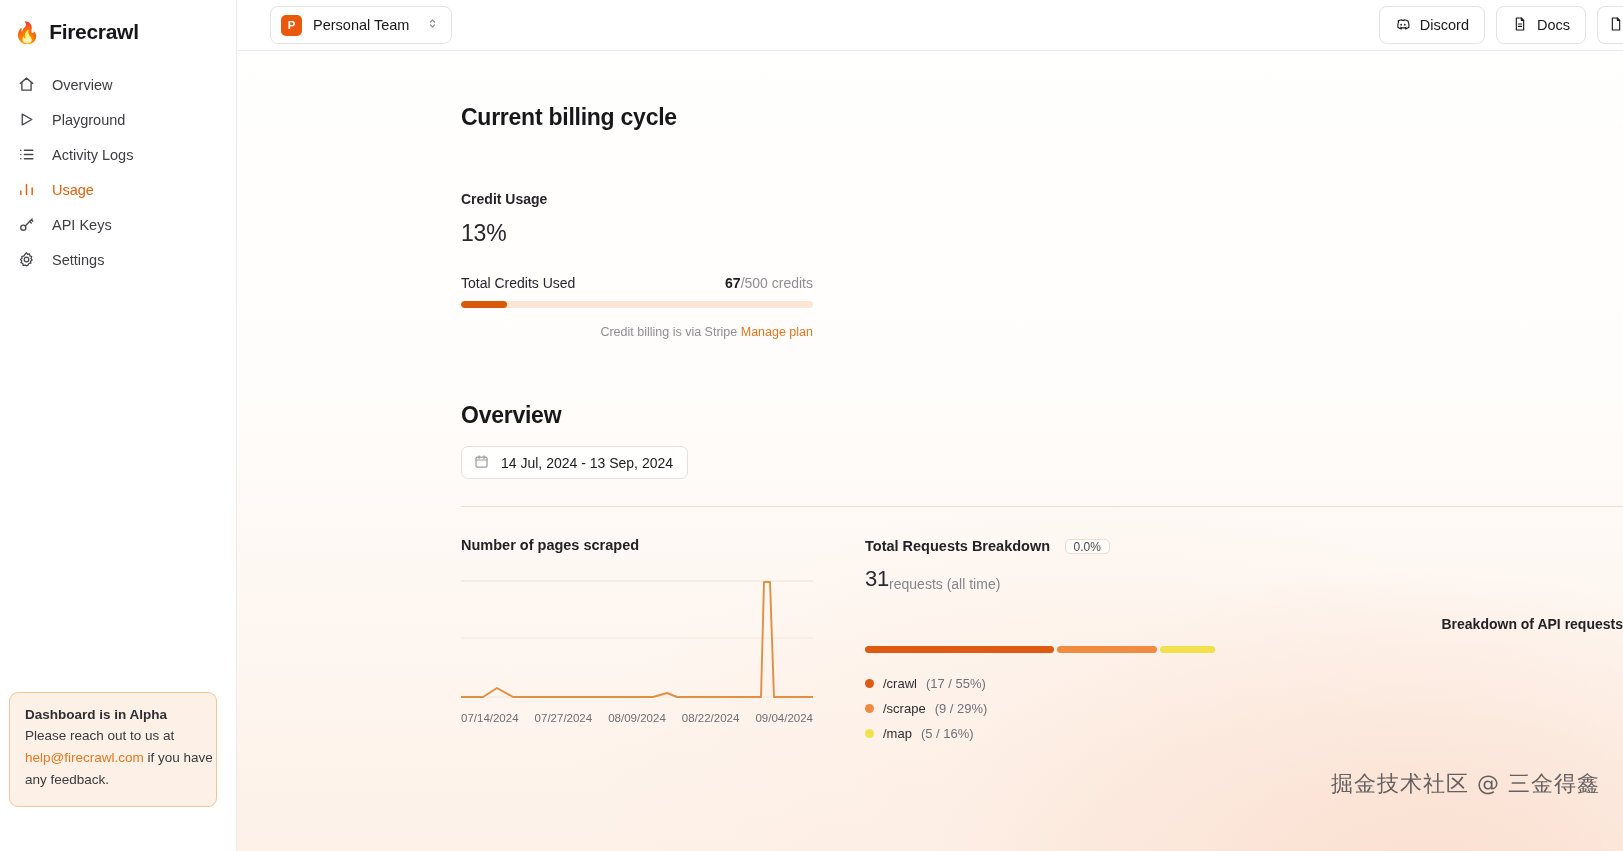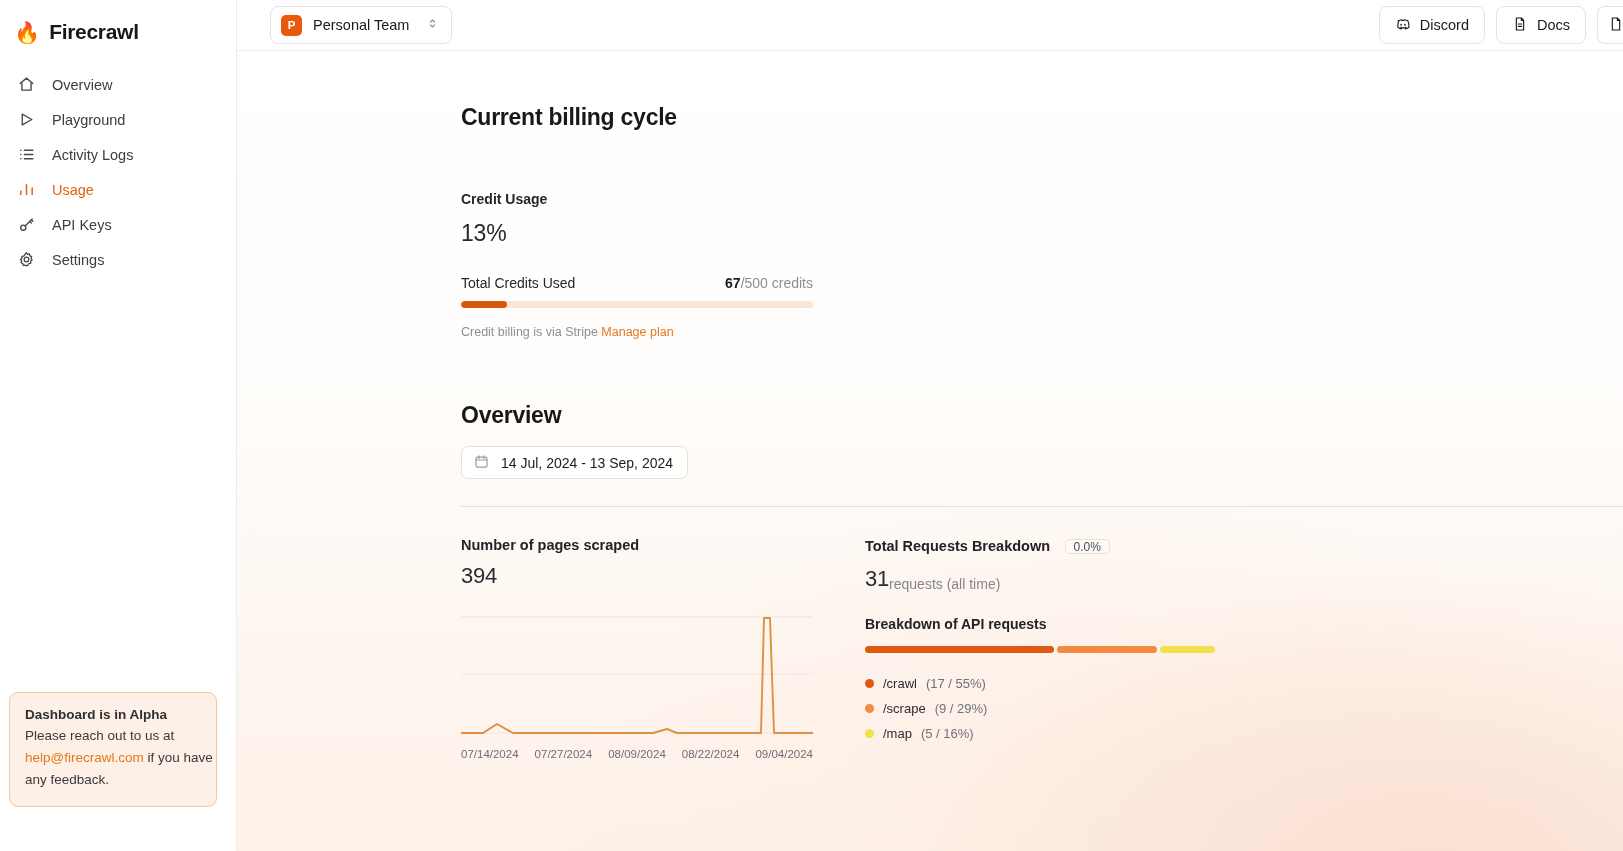--- a/index.html
+++ b/index.html
@@ -101,21 +101,21 @@
     display: flex; justify-content: space-between; align-items: baseline;
     font-size: 14px; color: #26262b; margin-top: 28px;
   }
   .credit-used-strong { font-weight: 700; color: #1d1d21; }
   .credit-used-rest { color: #8d8d93; font-weight: 400; }
   .progress-track {
     height: 7px; border-radius: 5px; background: #fbe6d5;
     margin-top: 10px; overflow: hidden;
   }
   .progress-fill { height: 7px; border-radius: 5px; background: #d9590c; }
-  .stripe-note { margin-top: 17px; font-size: 12.5px; color: #8e8e94; }
+  .stripe-note { margin-top: 17px; font-size: 12.5px; color: #8e8e94; text-align: right; }
   .stripe-link { color: #e2781f; text-decoration: none; cursor: pointer; }
 
   .divider { height: 1px; background: #edddd2; margin-top: 27px; }
 
   .date-btn {
     display: inline-flex; align-items: center; gap: 12px;
     height: 33px; padding: 0 14px 0 12px;
     border: 1px solid #e6e0da; border-radius: 7px;
     background: rgba(255,255,255,0.82);
     font-size: 14px; color: #1d1d21; cursor: pointer; margin-top: 17px;
@@ -139,21 +139,21 @@
     display: inline-flex; align-items: center; justify-content: center;
     height: 15px; padding: 0 8px; margin-left: 10px;
     border: 1px solid #f0ddcb; border-radius: 5px;
     background: rgba(255,255,255,0.55);
     font-size: 12px; font-weight: 500; color: #4a4a4f;
     vertical-align: middle;
   }
   .req-line { margin-top: 11px; display: flex; align-items: flex-end; gap: 0; }
   .req-num { font-size: 22px; color: #2a2a2f; letter-spacing: -0.2px; }
   .req-unit { font-size: 14px; color: #86868c; }
-  .breakdown-label { margin-top: 24px; font-size: 14px; font-weight: 700; color: #222227; }
+  .breakdown-label { margin-top: 24px; font-size: 14px; font-weight: 700; color: #222227; text-align: right; }
   .seg-bar { display: flex; gap: 3px; margin-top: 14px; width: 350px; }
   .seg { height: 7px; border-radius: 5px; }
   .legend { margin-top: 18px; }
   .legend-row {
     display: flex; align-items: center; gap: 9px;
     font-size: 13px; color: #2c2c31; height: 25px;
   }
   .dot { width: 9px; height: 9px; border-radius: 50%; flex: 0 0 9px; }
   .legend-count { color: #70707a; }
 
@@ -323,21 +323,20 @@
           </span>
           <span>14 Jul, 2024 - 13 Sep, 2024</span>
         </button>
 
         <div class="divider"></div>
 
         <div class="panels">
 
           <div class="panel-left">
             <div class="panel-title">Number of pages scraped</div>
-            <div class="panel-big">394</div>
 
             <div class="chart-wrap">
               <svg width="352" height="130" viewBox="0 0 352 130">
                 <line x1="0" y1="6" x2="352" y2="6" stroke="#eee2d8" stroke-width="1"></line>
                 <line x1="0" y1="63" x2="352" y2="63" stroke="#f0e6dc" stroke-width="1"></line>
                 <line x1="0" y1="122" x2="352" y2="122" stroke="#f0e6dc" stroke-width="1"></line>
                 <polyline id="chart-line" fill="none" stroke="#e09043" stroke-width="1.9" stroke-linejoin="round" stroke-linecap="round" points="0,122 22,122 36,113 52,122 60,122 72,122 84,122 96,122 108,122 120,122 132,122 144,122 156,122 168,122 180,122 192,122 206,118 216,122 228,122 244,122 260,122 276,122 292,122 300,122 303,7 309,7 313,122 318,122 352,122"></polyline>
               </svg>
             </div>
 
@@ -385,14 +384,15 @@
                   <span>/map</span>
                   <span class="legend-count">(5 / 16%)</span>
                 </div>
               </div>
           </div>
 
         </div>
       </div>
     </div>
 
+    <div class="watermark">掘金技术社区 @ 三金得鑫</div>
   </section>
 </div>
 
 </body></html>

